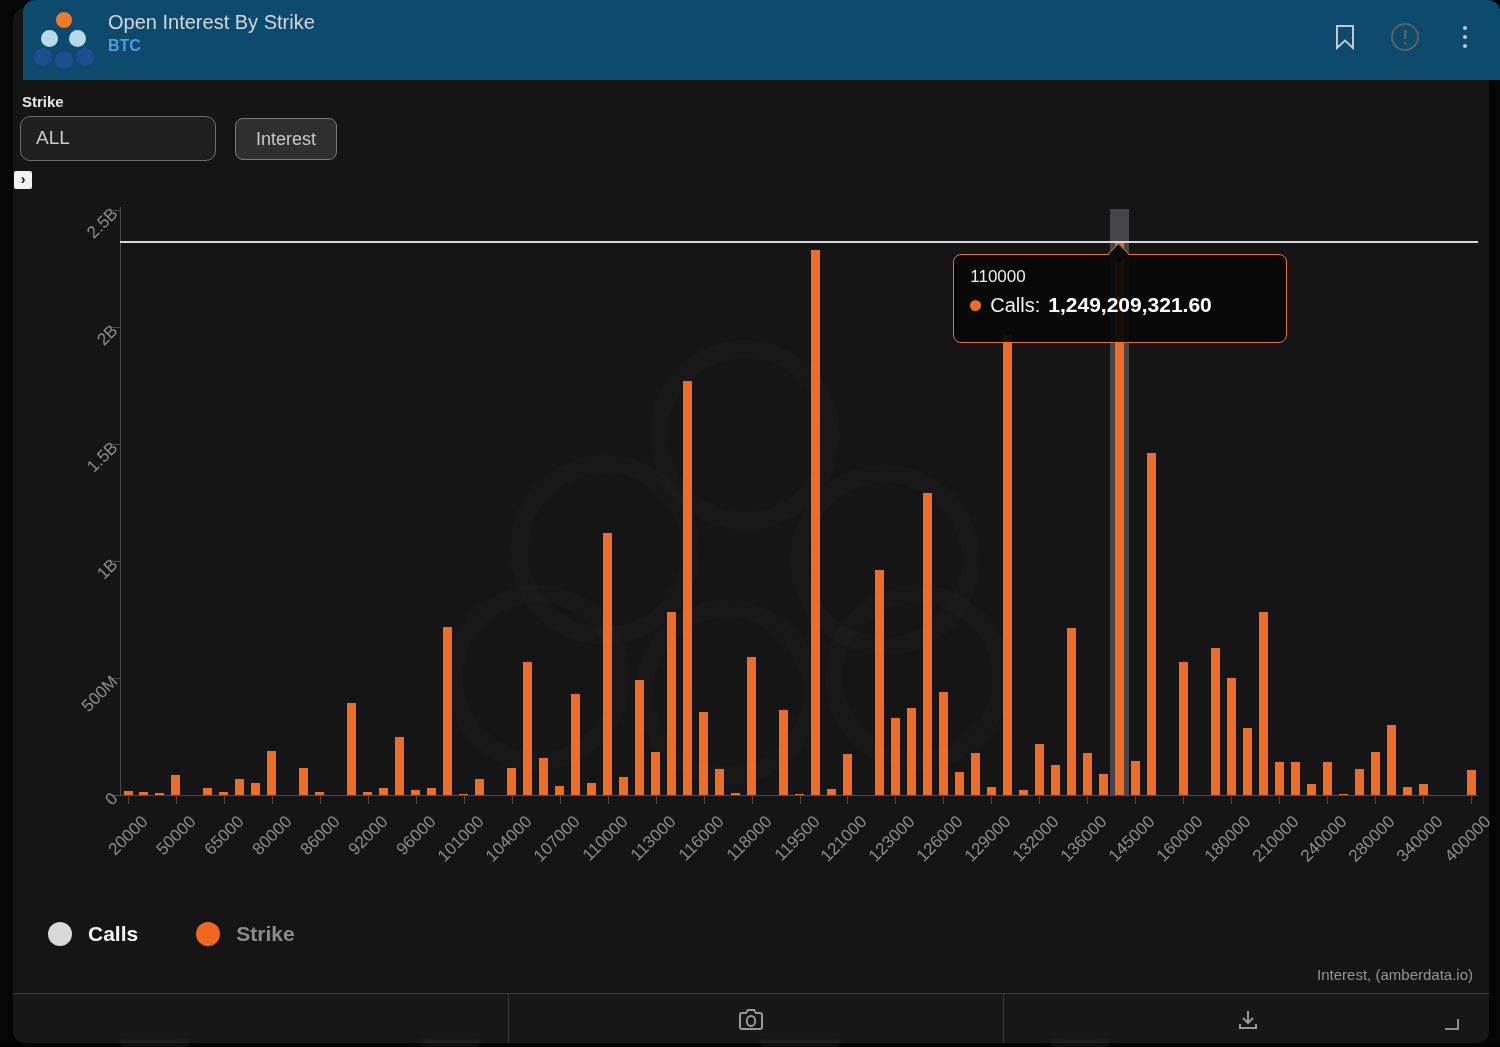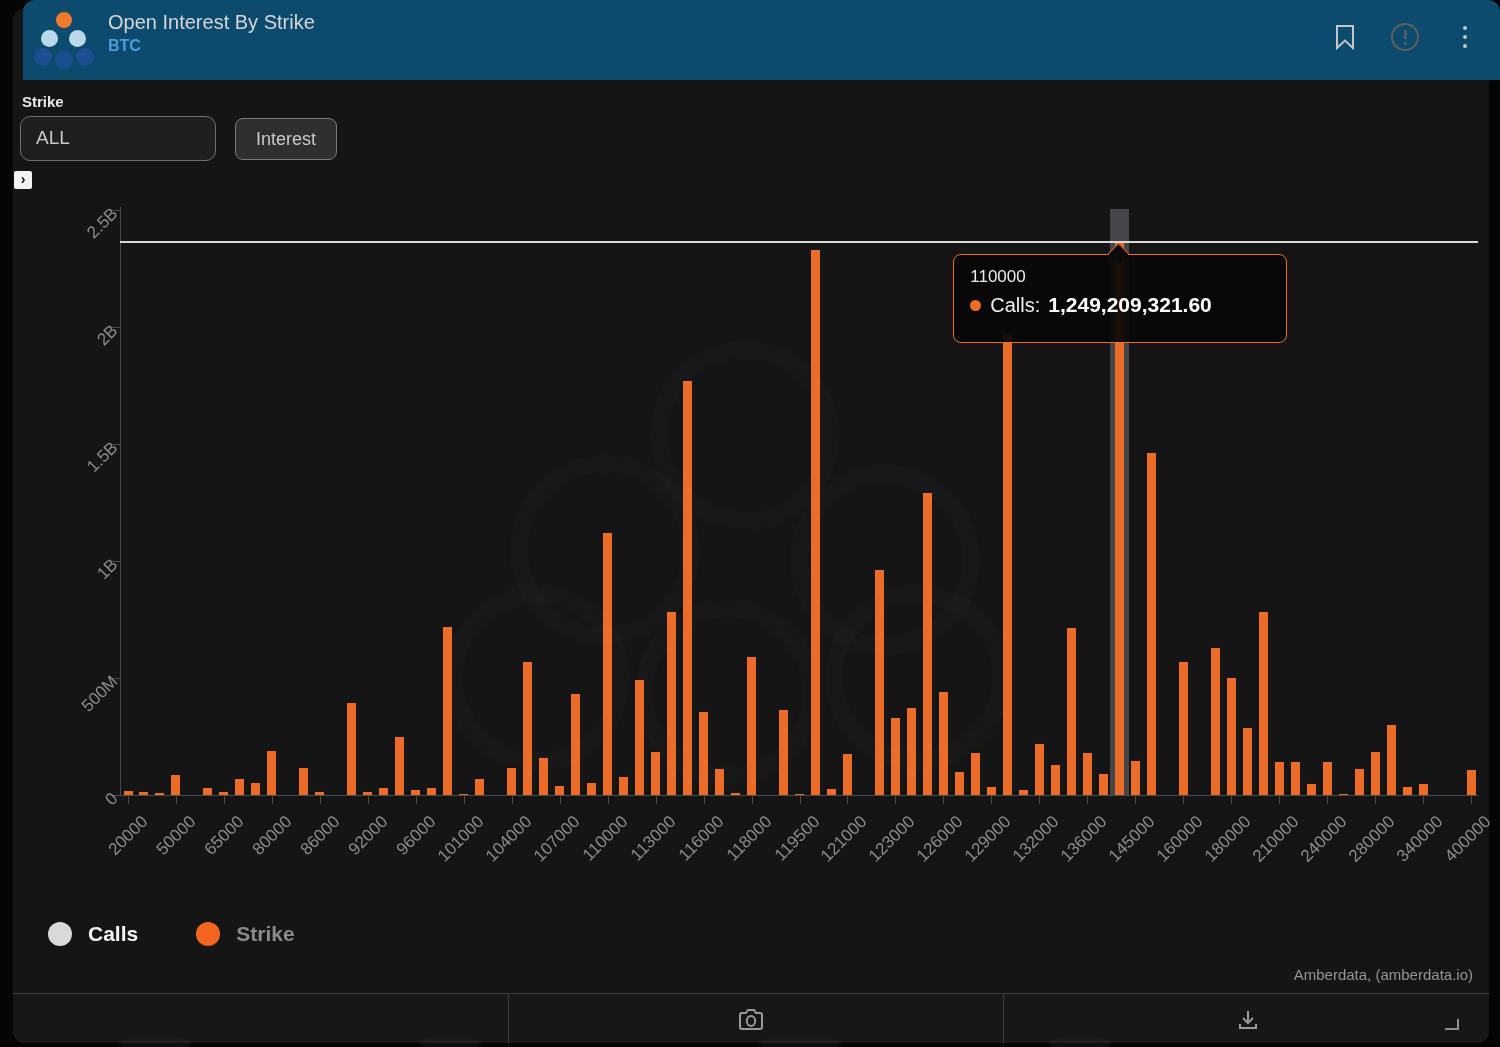--- a/index.html
+++ b/index.html
@@ -309,21 +309,21 @@
     <div class="leg-item leg-puts">
       <span class="leg-dot"></span>
       <span>Calls</span>
     </div>
     <div class="leg-item leg-calls">
       <span class="leg-dot"></span>
       <span>Strike</span>
     </div>
   </div>
 
-  <div class="attribution">Amberdata, (amberdata.io)</div>
+  <div class="attribution">Interest, (amberdata.io)</div>
 
   <div class="toolbar">
     <div class="tb-div" style="left:495px;"></div>
     <div class="tb-div" style="left:990px;"></div>
     <div class="tb-btn" style="left:721px;">
       <svg width="26" height="24" viewBox="0 0 26 24">
           <path d="M8 5 l2-3 h6 l2 3 h4 a2 2 0 0 1 2 2 v12 a2 2 0 0 1 -2 2 h-18 a2 2 0 0 1 -2-2 v-12 a2 2 0 0 1 2-2 z" fill="none" stroke="#9a9a9a" stroke-width="2"></path>
           <ellipse cx="13" cy="13" rx="4.2" ry="5" fill="none" stroke="#9a9a9a" stroke-width="2"></ellipse>
         </svg>
     </div>

